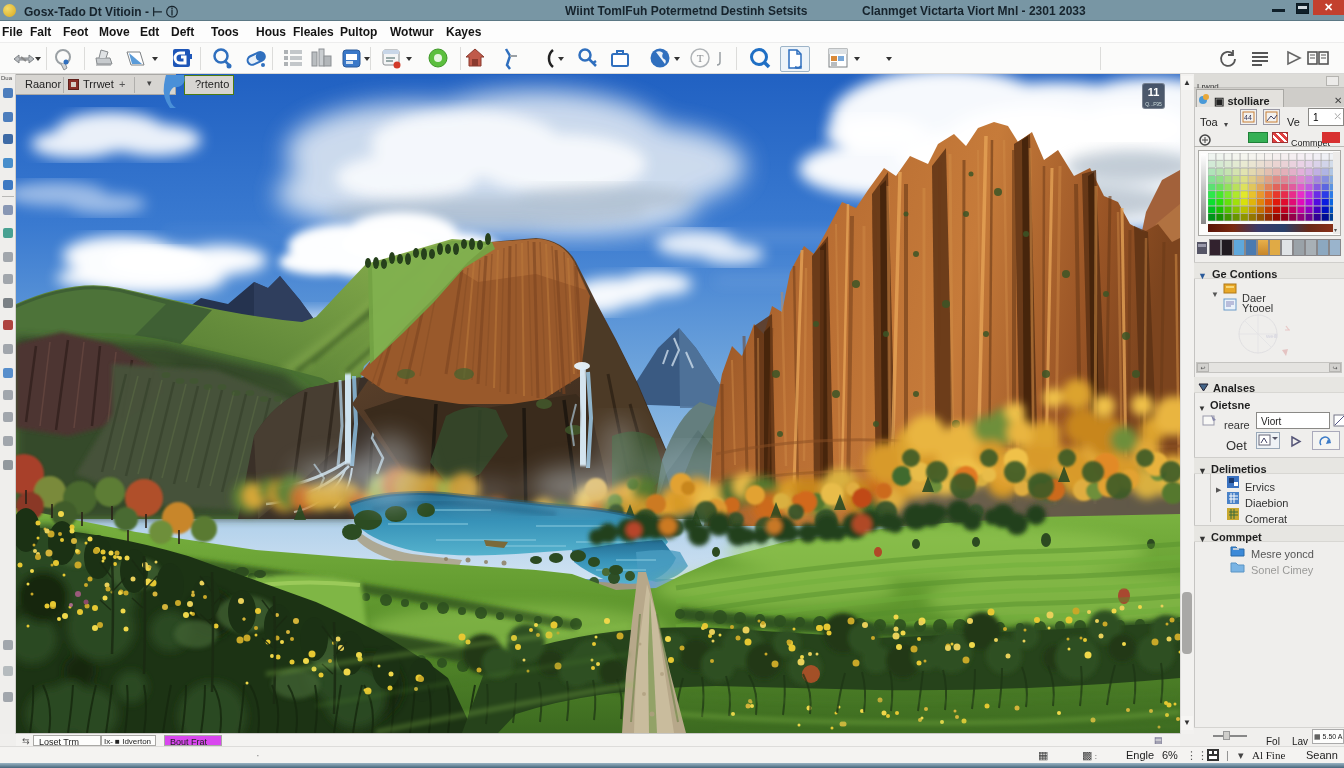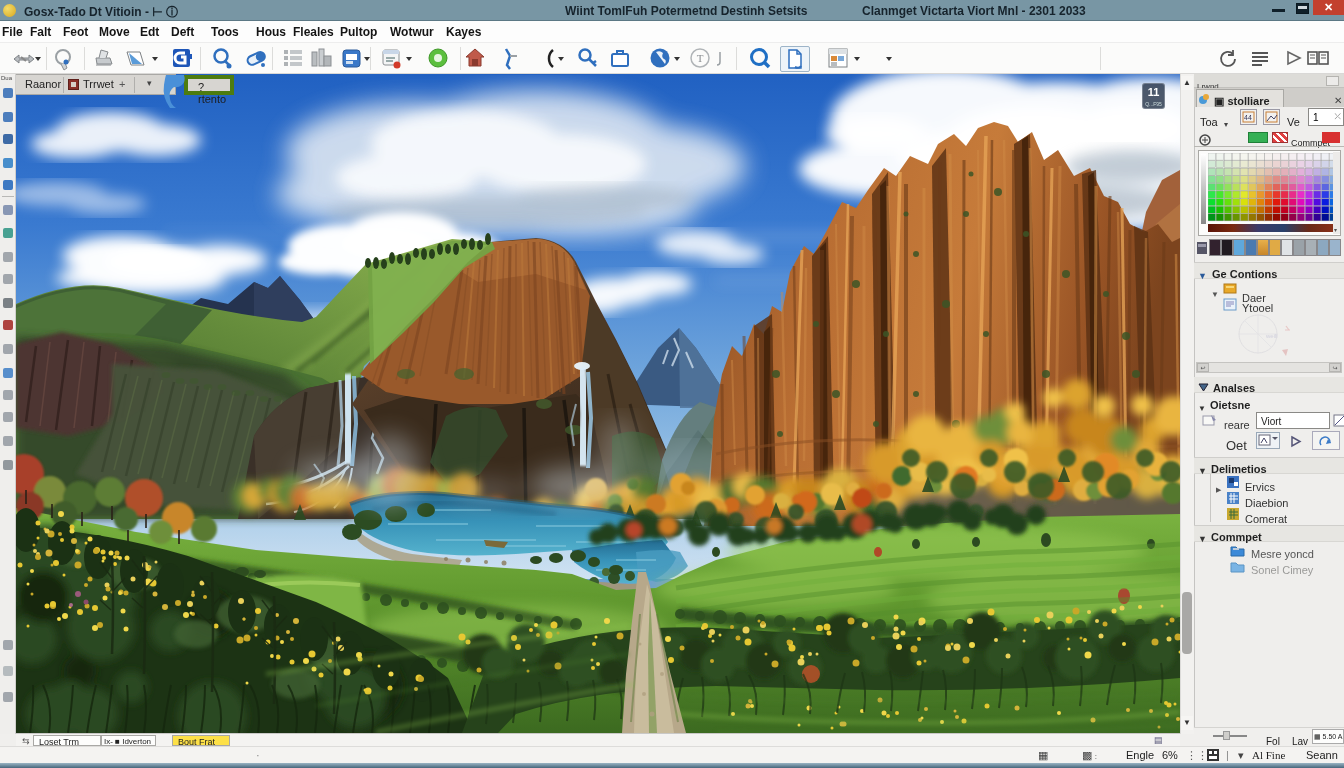--- a/index.html
+++ b/index.html
@@ -1500,21 +1500,21 @@
  <span class="abs" style="left:9px;top:3px;">Raanor</span>
  <div class="abs" style="left:47px;top:2px;width:1px;height:16px;background:#b0afac;"></div>
  <div class="abs" style="left:52px;top:4px;width:11px;height:11px;background:#8a2f28;border:1px solid #5e1f1a;">
       <div style="margin:2px;width:5px;height:5px;background:#d8d0c8;"></div>
     </div>
  <span class="abs" style="left:67px;top:3px;">Trrwet</span>
  <span class="abs" style="left:103px;top:3px;color:#555;">+</span>
  <div class="abs" style="left:118px;top:2px;width:1px;height:16px;background:#b0afac;"></div>
  <span class="abs" style="left:131px;top:3px;font-size:9px;color:#444;">▾</span>
 </div>
-<div class="abs" style="left:184px;top:75px;width:50px;height:20px;background:#d7d5d1;border:4px solid #4d7c0f;font-size:11px;color:#1d1d1d;">
+<div class="abs" style="left:184px;top:75px;width:50px;height:20px;background:#d7d5d1;border:1px solid #4d7c0f;font-size:11px;color:#1d1d1d;">
     <span class="abs" style="left:10px;top:2px;">?rtento</span>
   </div>
 <div class="abs" style="left:160px;top:75px;width:26px;height:34px;"><svg width="26" height="34">
       <path d="M6 0 L24 0 Q26 6 22 10 Q18 13 14 12 Q8 16 10 24 Q11 30 16 33 L10 33 Q2 22 4 10 Q5 3 6 0 Z" fill="#4a90d8"></path>
     </svg></div>
 <div id="leftstrip"></div>
 <div class="abs" style="left:1px;top:75px;font-size:6px;color:#444;">Dua</div>
 <div class="abs" style="left:3px;top:88px;width:10px;height:10px;background:#3f74b8;border-radius:2px;opacity:0.92;"></div>
 <div class="abs" style="left:3px;top:112px;width:10px;height:10px;background:#3f74b8;border-radius:2px;opacity:0.92;"></div>
 <div class="abs" style="left:3px;top:134px;width:10px;height:10px;background:#2f5f9f;border-radius:2px;opacity:0.92;"></div>
@@ -1841,21 +1841,21 @@
     <span style="position:absolute;left:1px;top:3px;">▦ 5.50 A</span>
   </div>
 <div id="canvbottom">
  <span class="abs" style="left:6px;top:2px;color:#555;">⇆</span>
  <div class="abs" style="left:17px;top:1px;width:68px;height:11px;background:#fdfdfc;border:1px solid #a9a8a5;">
       <span style="position:absolute;left:5px;top:1px;">Loset Trm</span>
     </div>
  <div class="abs" style="left:85px;top:1px;width:55px;height:11px;background:#fdfdfc;border:1px solid #a9a8a5;white-space:nowrap;overflow:hidden;">
       <span style="position:absolute;left:2px;top:1px;font-size:8px;">Ix- ■ Idverton</span>
     </div>
- <div class="abs" style="left:156px;top:1px;width:58px;height:11px;background:#fde047;border:1px solid #a9a8a5;">
+ <div class="abs" style="left:148px;top:1px;width:58px;height:11px;background:#d946ef;border:1px solid #a9a8a5;">
       <span style="position:absolute;left:5px;top:1px;">Bout Frat</span>
     </div>
  <span class="abs" style="left:1138px;top:1px;color:#557;">▤</span>
 </div>
 <div id="statusbar">
  <span class="abs" style="left:2px;top:15px;font-weight:bold;">Inclouder Tomcle</span>
  <span class="abs" style="left:256px;top:2px;color:#888;">·</span>
  <span class="abs" style="left:1038px;top:2px;color:#444;">▦</span>
  <span class="abs" style="left:1082px;top:2px;color:#444;">▩<span style="font-size:8px;"> :</span></span>
  <span class="abs" style="left:1126px;top:2px;">Engle</span>

